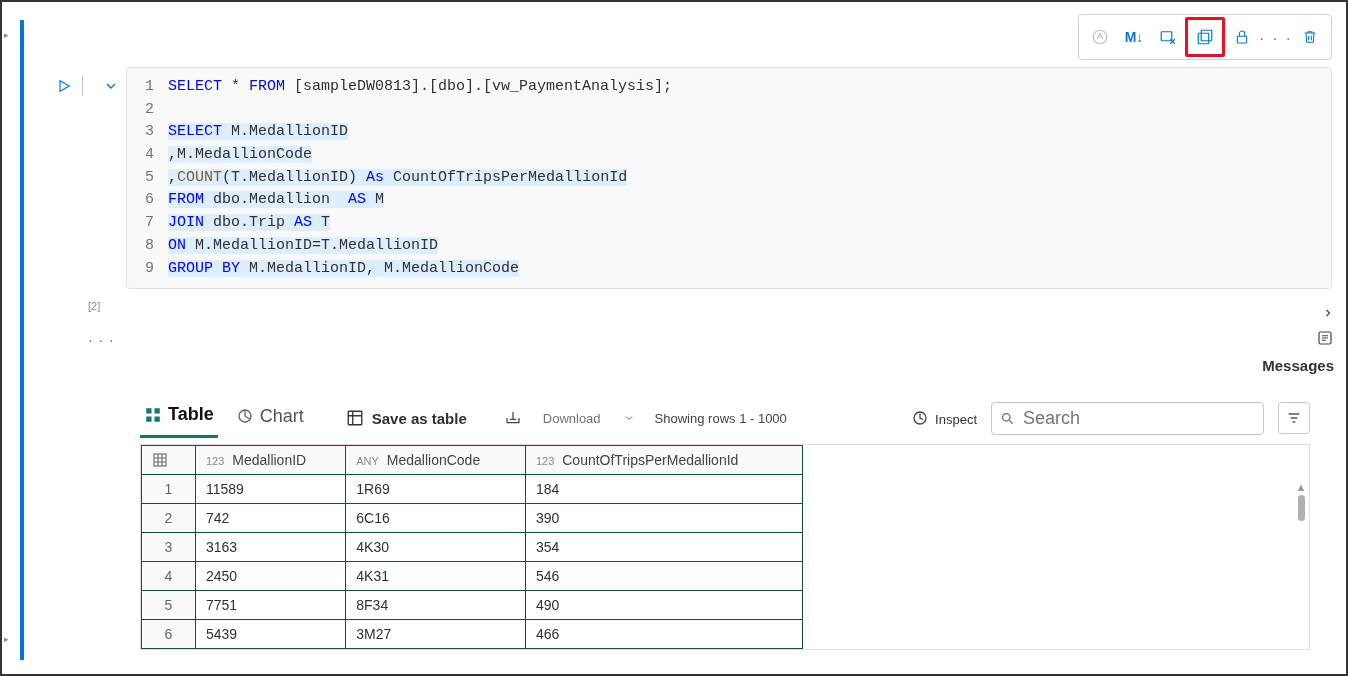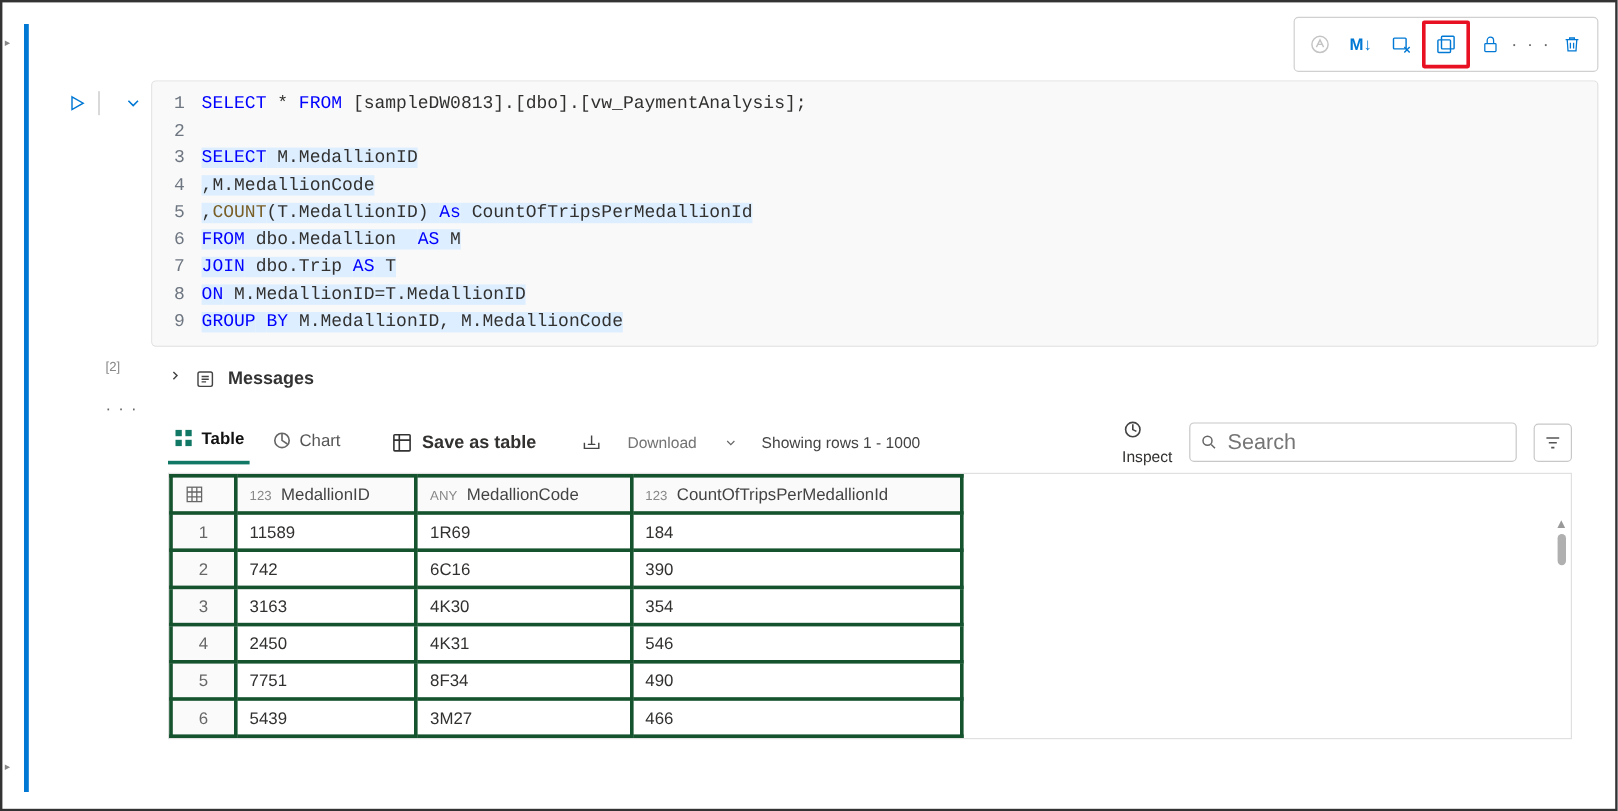--- a/index.html
+++ b/index.html
@@ -65,51 +65,51 @@
     align-items: center;
     padding: 6px 14px;
     border-top: 1px solid #e8e8e8;
     font-size: 13px;
     color: #555;
   }
   .status-bar .check { color: #107c10; margin-right: 8px; }
   .status-bar .right { margin-left: auto; display: flex; align-items: center; gap: 6px; cursor: pointer; }
 
   
-  .messages-row { margin-left: 110px; margin-top: 18px; display: flex; align-items: flex-start; gap: 10px; }
+  .messages-row { margin-left: 110px; margin-top: 18px; display: flex; align-items: flex-end; gap: 10px; flex-direction: column; }
   .msg-chev { color: #444; cursor: pointer; font-size: 12px; }
   .msg-icon { color: #444; }
   .msg-label { font-weight: 600; font-size: 15px; color: #333; }
 
   
   .results-bar {
     margin-left: 110px;
     margin-right: 24px;
     margin-top: 24px;
     display: flex;
     align-items: center;
     gap: 14px;
   }
-  .tab { display: flex; align-items: center; gap: 6px; padding: 6px 4px 10px; cursor: pointer; font-size: 14px; color: #555; }
+  .tab { display: flex; align-items: center; gap: 6px; padding: 6px 4px 10px; cursor: pointer; font-size: 18px; color: #555; }
   .tab.active { color: #111; border-bottom: 3px solid #117865; font-weight: 600; }
   .tab-icon { color: #117865; }
   .result-select { border: 1px solid #c8c8c8; border-radius: 4px; padding: 6px 30px 6px 12px; font-size: 14px; position: relative; cursor: pointer; min-width: 160px; }
   .result-select::after { content: "⌄"; position: absolute; right: 10px; top: 4px; color: #666; font-size: 16px; }
   .save-table { display: flex; align-items: center; gap: 8px; font-weight: 600; font-size: 15px; cursor: pointer; }
   .download { display: flex; align-items: center; gap: 22px; cursor: pointer; color: #737373; justify-content: space-between; }
   .rows-info { color: #444; margin-left:6px;}
-  .inspect { display: flex; align-items: flex-start; gap: 6px; cursor: pointer; margin-left: auto; flex-direction: column; }
+  .inspect { display: flex; align-items: flex-end; gap: 6px; cursor: pointer; margin-left: auto; }
   .search-box { border: 1px solid #c8c8c8; border-radius: 4px; padding: 5px 8px; display: flex; align-items: center; gap: 8px; min-width: 170px; }
   .search-box input { border: none; outline: none; font-size: 18px; flex: 1; }
   .filter-btn { border: 1px solid #c8c8c8; border-radius: 4px; width: 32px; height: 32px; display: flex; align-items: center; justify-content: center; cursor: pointer; }
 
   
   .result-table-wrap { margin-left: 110px; margin-right: 24px; margin-top: 6px; border: 1px solid #e0e0e0; position: relative; }
   .result-table { width: 662px; border-collapse: collapse; font-size: 14px; }
-  .result-table th, .result-table td { border: 3px solid #14532d; padding: 6px 10px; text-align: left; height: 20px; }
+  .result-table th, .result-table td { border: 1px solid #14532d; padding: 6px 10px; text-align: left; height: 20px; }
   .result-table th { font-weight: 400; color: #444; background: #fafafa; }
   .result-table th .type { color: #888; font-size: 11px; font-variant: small-caps; margin-right: 4px; }
   .result-table td.rownum { text-align: center; color: #666; width: 54px; background: #fafafa;}
   .result-table th.rownum { text-align: center; width: 54px; }
   .scroll-ind { position: absolute; right: 2px; top: 36px; width: 12px; }
   .scroll-arrow { color: #999; font-size: 11px; text-align: center; }
   .scroll-thumb { width: 7px; height: 26px; background: #b0b0b0; border-radius: 4px; margin: 2px auto; }
 
   svg { display: block; }
 </style>

